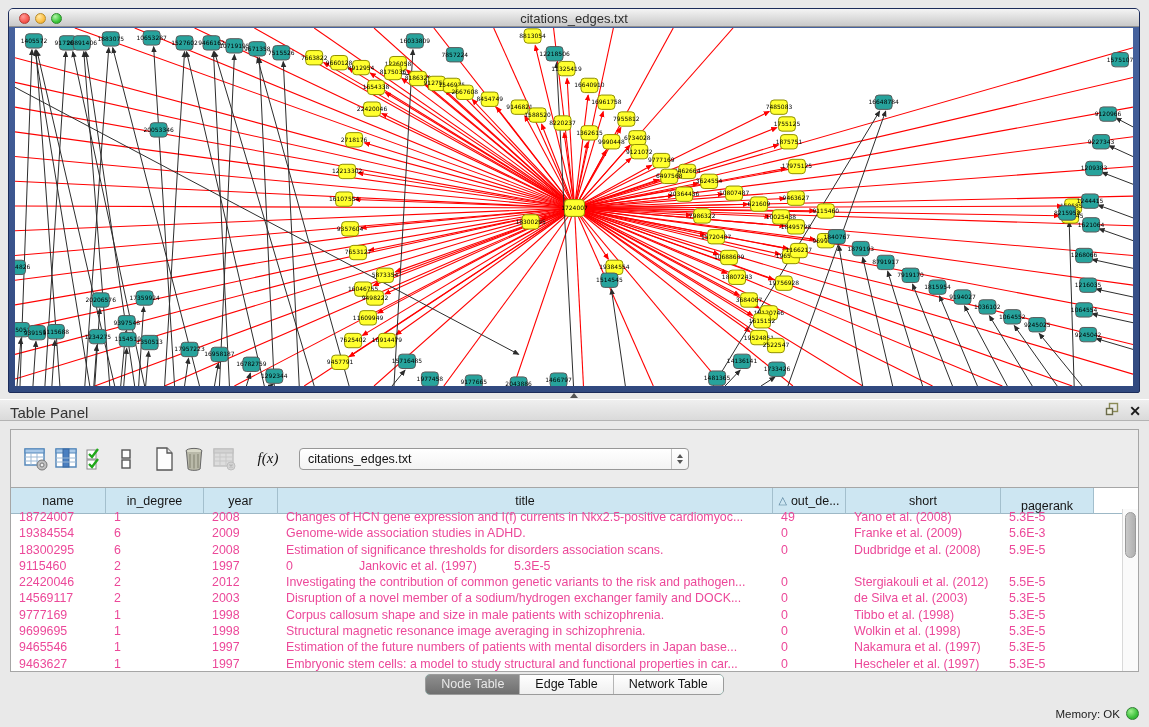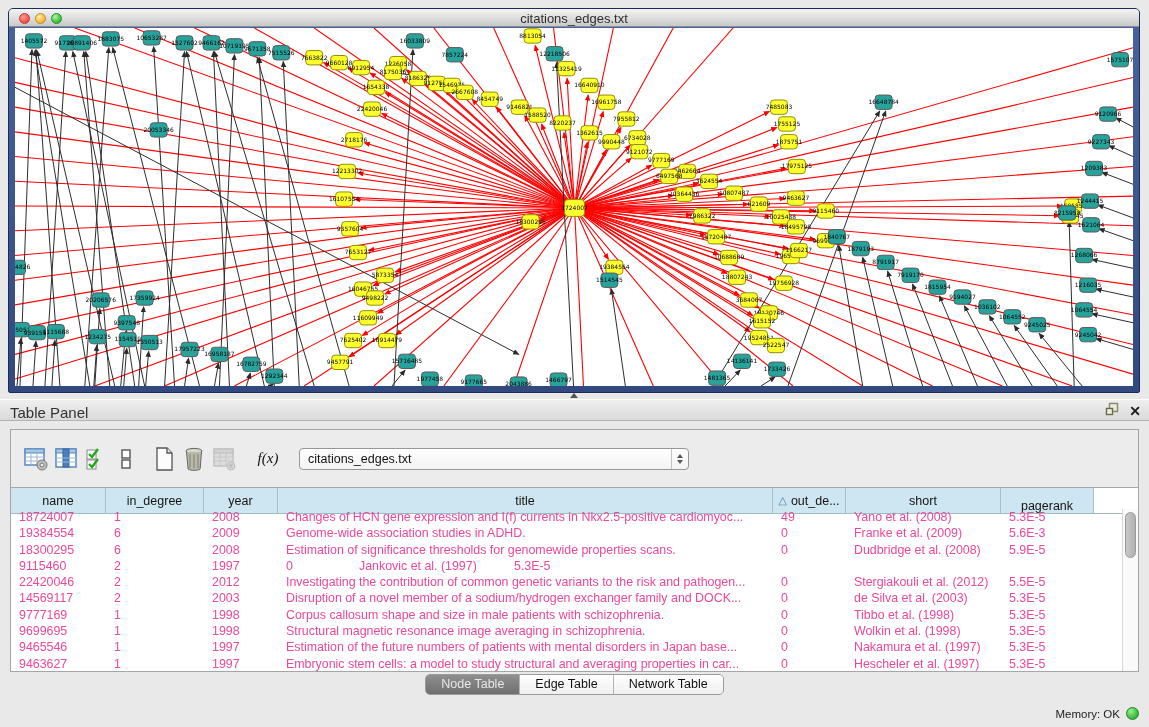--- a/index.html
+++ b/index.html
@@ -916,21 +916,21 @@
           <div class="td c2">2009</div>
           <div class="td c3">Genome-wide association studies in ADHD.</div>
           <div class="td c4">0</div>
           <div class="td c5">Franke et al. (2009)</div>
           <div class="td c6">5.6E-3</div>
         </div>
         <div class="tr">
           <div class="td c0">18300295</div>
           <div class="td c1">6</div>
           <div class="td c2">2008</div>
-          <div class="td c3">Estimation of significance thresholds for genomewide properties scans.</div>
+          <div class="td c3">Estimation of significance thresholds for disorders association scans.</div>
           <div class="td c4">0</div>
           <div class="td c5">Dudbridge et al. (2008)</div>
           <div class="td c6">5.9E-5</div>
         </div>
         <div class="tr">
           <div class="td c0">9115460</div>
           <div class="td c1">2</div>
           <div class="td c2">1997</div>
           <div class="td c4">0</div>
           <div class="td c5">Jankovic et al. (1997)</div>
@@ -978,21 +978,21 @@
           <div class="td c2">1997</div>
           <div class="td c3">Estimation of the future numbers of patients with mental disorders in Japan base...</div>
           <div class="td c4">0</div>
           <div class="td c5">Nakamura et al. (1997)</div>
           <div class="td c6">5.3E-5</div>
         </div>
         <div class="tr">
           <div class="td c0">9463627</div>
           <div class="td c1">1</div>
           <div class="td c2">1997</div>
-          <div class="td c3">Embryonic stem cells: a model to study structural and averaging properties in car...</div>
+          <div class="td c3">Embryonic stem cells: a model to study structural and functional properties in car...</div>
           <div class="td c4">0</div>
           <div class="td c5">Hescheler et al. (1997)</div>
           <div class="td c6">5.3E-5</div>
         </div>
       </div>
     <div class="vscroll">
       <div class="vthumb"></div>
     </div>
   </div>
 </div>

